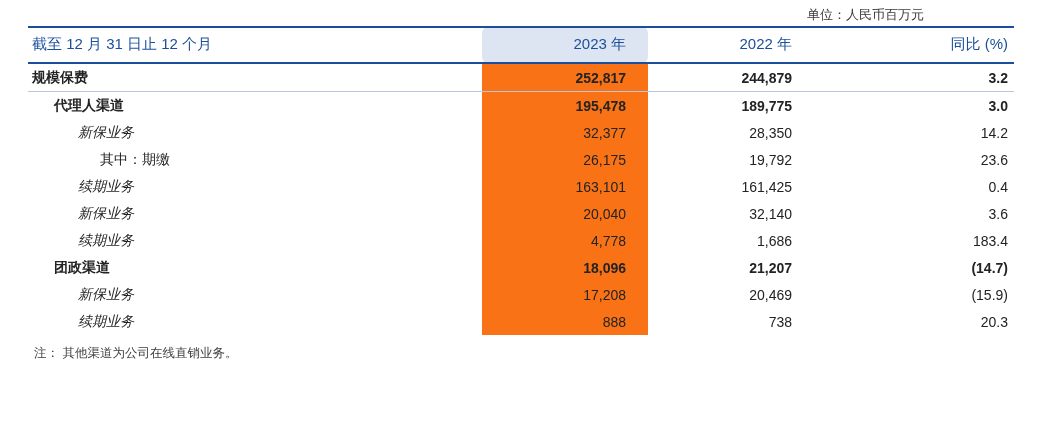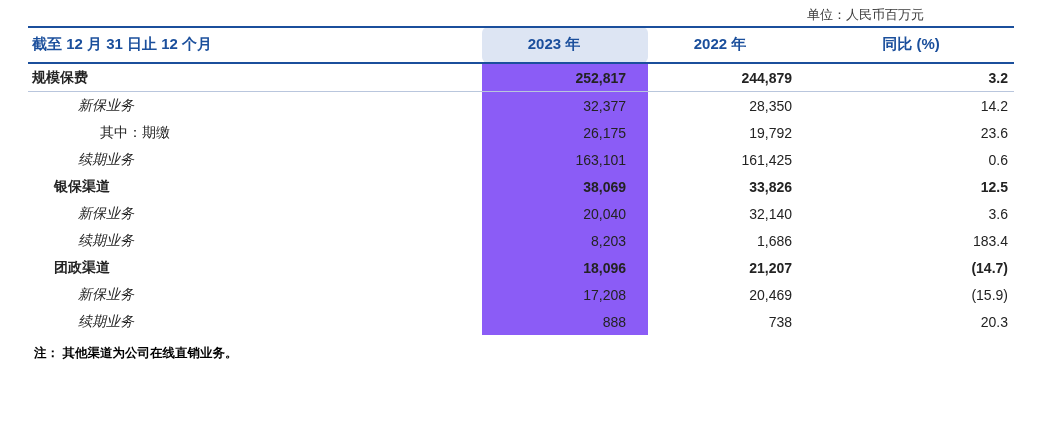--- a/index.html
+++ b/index.html
@@ -35,34 +35,34 @@
     border-collapse: collapse;
     table-layout: fixed;
     font-size: 14px;
   }
   table.fin col.c-label { width: 454px; }
   table.fin col.c-2023 { width: 166px; }
   table.fin col.c-2022 { width: 166px; }
   table.fin col.c-yoy  { width: 200px; }
 
   thead th {
-    font-weight: bold;
+    font-weight: normal;
     color: #1b4f9c;
     font-size: 15px;
     padding: 7px 0 8px 0;
     border-top: 2px solid #1b4f9c;
     border-bottom: 2px solid #1b4f9c;
     background: transparent;
   }
   thead th.lbl {
     text-align: left;
     padding-left: 4px;
   }
   thead th.num {
-    text-align: center;
+    text-align: right;
     padding-right: 22px;
     border-radius: 6px;
   }
   thead th.num.yoy {
     padding-right: 6px;
   }
   thead th.hl {
     background: #dde5f3;
   }
 
@@ -79,21 +79,21 @@
   }
   tbody td.num {
     text-align: right;
     padding-right: 22px;
     font-variant-numeric: tabular-nums;
   }
   tbody td.num.yoy {
     padding-right: 6px;
   }
   tbody td.hl {
-    background: #8b5cf6;
+    background: #f97316;
   }
   tr.bold td {
     font-weight: bold;
     margin-left: 12px;
   }
   tr.rule-bottom td {
     border-bottom: 1px solid #b9c6dd;
   }
   tr.rule-top td {
     border-top: 1px solid #b9c6dd;
@@ -104,24 +104,23 @@
   .ind3 { padding-left: 72px; }
 
   sup.fn {
     font-size: 9px;
     vertical-align: super;
     font-weight: normal;
   }
 
   .footnote {
     font-size: 12.5px;
-    color: #000000;
+    color: #404040;
     padding-top: 10px;
     padding-left: 6px;
-    font-weight: bold;
   }
 </style>
 </head>
 <body>
 
 <div class="page">
 
   <div class="unit-note">单位：人民币百万元</div>
 
   <table class="fin">
@@ -139,53 +138,53 @@
         <th class="num yoy">同比 (%)</th>
       </tr>
     </thead>
     <tbody id="tbody">
         <tr class="bold rule-bottom">
           <td class="lbl ind0">规模保费</td>
           <td class="num hl">252,817</td>
           <td class="num">244,879</td>
           <td class="num yoy">3.2</td>
         </tr>
+        <tr class="bold">
+          <td class="lbl ind1">代理人渠道</td>
+          <td class="num hl">195,478</td>
+          <td class="num">189,775</td>
+          <td class="num yoy">3.0</td>
+        </tr>
         <tr class="">
           <td class="lbl ind2">新保业务</td>
           <td class="num hl">32,377</td>
           <td class="num">28,350</td>
           <td class="num yoy">14.2</td>
         </tr>
         <tr class="">
           <td class="lbl ind3">其中：期缴</td>
           <td class="num hl">26,175</td>
           <td class="num">19,792</td>
           <td class="num yoy">23.6</td>
         </tr>
         <tr class="">
           <td class="lbl ind2">续期业务</td>
           <td class="num hl">163,101</td>
           <td class="num">161,425</td>
-          <td class="num yoy">0.6</td>
-        </tr>
-        <tr class="bold">
-          <td class="lbl ind1">银保渠道</td>
-          <td class="num hl">38,069</td>
-          <td class="num">33,826</td>
-          <td class="num yoy">12.5</td>
+          <td class="num yoy">0.4</td>
         </tr>
         <tr class="">
           <td class="lbl ind2">新保业务</td>
           <td class="num hl">20,040</td>
           <td class="num">32,140</td>
           <td class="num yoy">3.6</td>
         </tr>
         <tr class="">
           <td class="lbl ind2">续期业务</td>
-          <td class="num hl">8,203</td>
+          <td class="num hl">4,778</td>
           <td class="num">1,686</td>
           <td class="num yoy">183.4</td>
         </tr>
         <tr class="bold">
           <td class="lbl ind1">团政渠道</td>
           <td class="num hl">18,096</td>
           <td class="num">21,207</td>
           <td class="num yoy">(14.7)</td>
         </tr>
         <tr class="">

